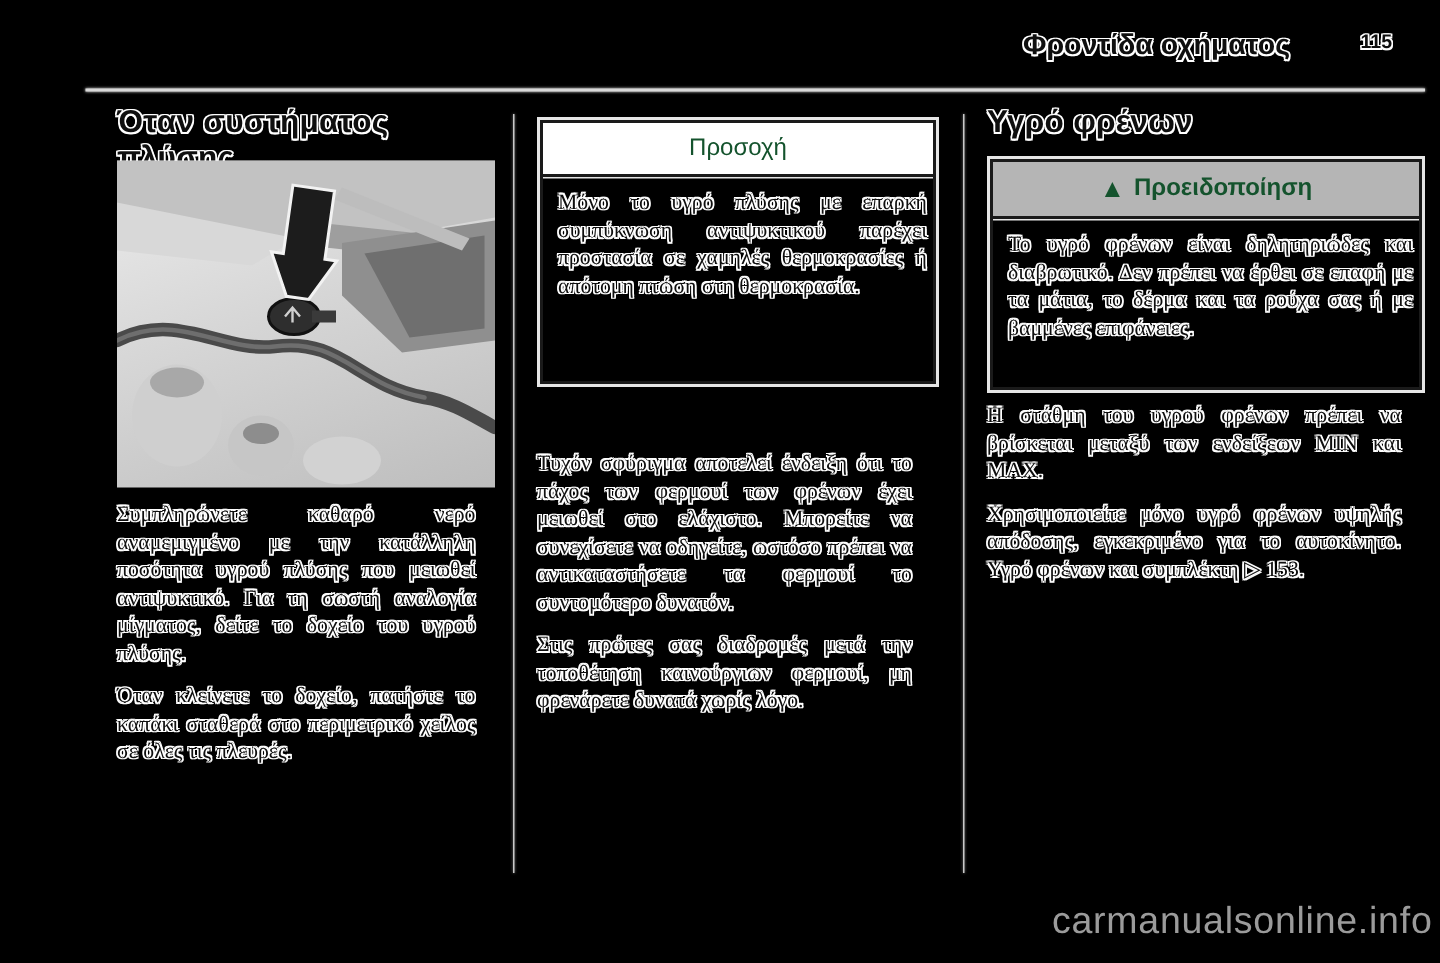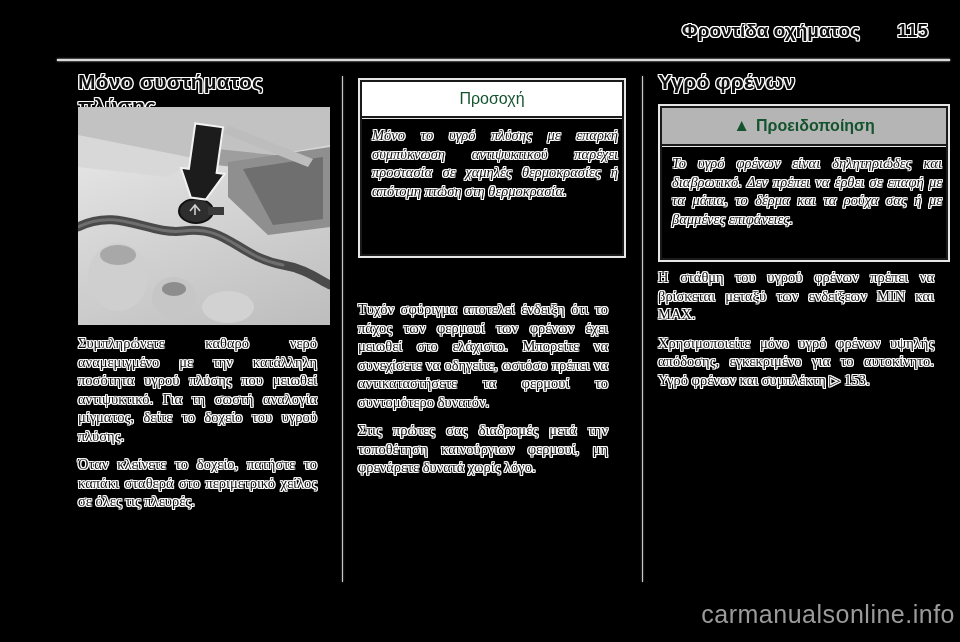--- a/index.html
+++ b/index.html
@@ -13,42 +13,42 @@
   .abs{position:absolute;}
   .body-text{font-size:14.5px;line-height:18.5px;text-align:justify;}
   .para{margin:0 14px 10px 0;}
   .heading{font-size:21px;font-weight:bold;letter-spacing:.2px;}
   .rule{position:absolute;height:2px;background:#d9d9d9;box-shadow:0 0 2px #fff;}
   .vsep{position:absolute;width:1px;background:#c9c9c9;box-shadow:0 0 2px #888;}
   .note-box{position:absolute;border:2px solid #1a1a1a;outline:2px solid #e6e6e6;background:#000;}
   .note-head{display:flex;align-items:center;justify-content:center;gap:6px;
              font-family:"Liberation Sans", sans-serif;font-size:16px;color:#14532d;
              border-bottom:2px solid #1a1a1a;box-shadow:0 1px 0 #e6e6e6;}
-  .note-body{padding:8px 4px 6px 10px;font-style:italic;}
+  .note-body{padding:8px 4px 6px 10px;}
   .caution-head{background:#ffffff;height:34px;}
   .warning-head{background:#b5b5b5;height:36px;font-weight:bold;}
   .tri{font-size:17px;line-height:1;transform:translateY(-1px);}
   .watermark{font-family:"Liberation Sans", sans-serif;font-size:25px;color:#9b9b9b;letter-spacing:.5px;}
   
   .photo{position:absolute;left:78px;top:107px;width:252px;height:218px;
          background:linear-gradient(160deg,#ececec 0%,#d6d6d6 45%,#bdbdbd 100%);overflow:hidden;}
 </style>
 </head>
 <body>
 
 <div id="canvas">
 
   <div class="abs sans halo" style="left:560px;top:20px;width:300px;text-align:right;font-size:19px;font-weight:bold;">Φροντίδα οχήματος</div>
-  <div class="abs sans halo" style="left:880px;top:20px;width:48px;text-align:right;font-size:19px;font-weight:bold;">115</div>
+  <div class="abs sans halo" style="left:880px;top:20px;width:48px;text-align:right;font-size:13px;font-weight:bold;">115</div>
   <div class="rule" style="left:57px;top:59px;width:893px;"></div>
 
   <div class="vsep" style="left:342px;top:76px;height:506px;"></div>
   <div class="vsep" style="left:642px;top:76px;height:506px;"></div>
 
-  <div class="abs sans halo heading" style="left:78px;top:70px;width:260px;">Μόνο συστήματος πλύσης</div>
+  <div class="abs sans halo heading" style="left:78px;top:70px;width:260px;">Όταν συστήματος πλύσης</div>
 
   <div class="photo" title="engine-bay-washer-reservoir-photo">
     <svg width="252" height="218" viewBox="0 0 252 218">
 
       <polygon points="0,0 252,0 252,38 140,58 0,30" fill="#c2c2c2"></polygon>
       <polygon points="0,28 120,52 90,70 0,60" fill="#d8d8d8"></polygon>
       <rect x="120" y="40" width="132" height="16" fill="#9e9e9e" transform="rotate(6 120 40)"></rect>
       <polygon points="150,55 252,40 252,120 190,128 150,90" fill="#8f8f8f"></polygon>
       <polygon points="165,62 245,50 245,112 195,118" fill="#6f6f6f"></polygon>
 

